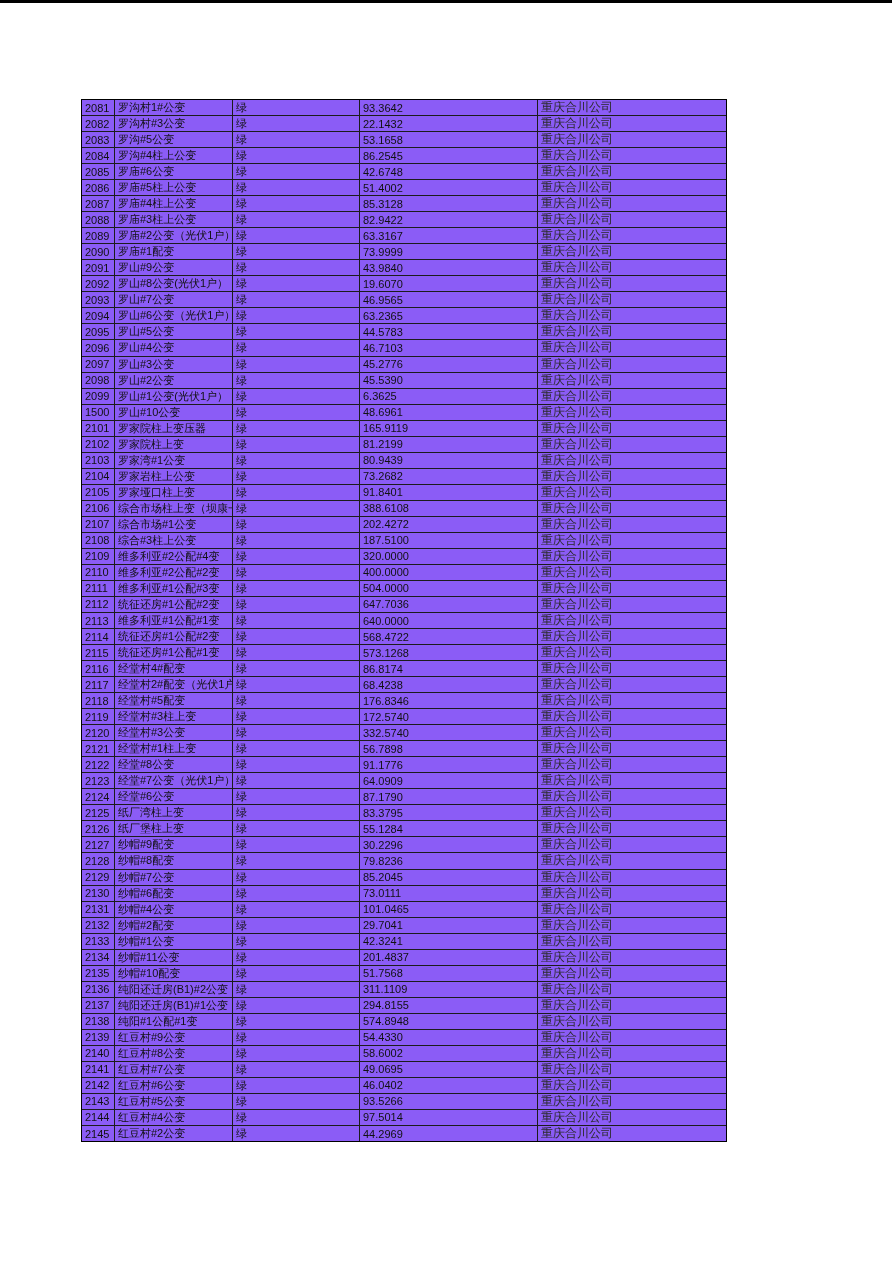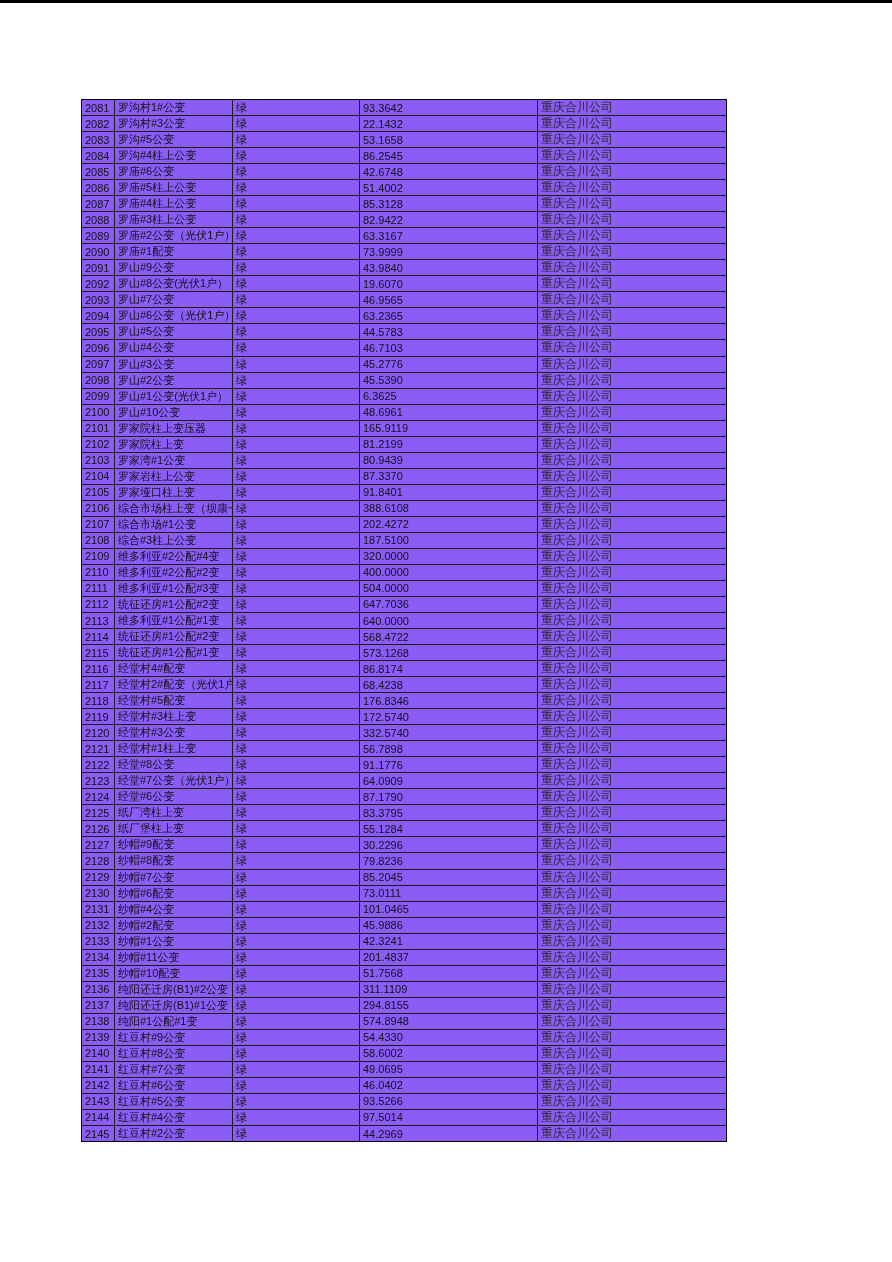--- a/index.html
+++ b/index.html
@@ -201,21 +201,21 @@
       <div class="cell c-company">重庆合川公司</div>
     </div>
     <div class="row">
       <div class="cell c-id">2099</div>
       <div class="cell c-name">罗山#1公变(光伏1户）</div>
       <div class="cell c-status">绿</div>
       <div class="cell c-value">6.3625</div>
       <div class="cell c-company">重庆合川公司</div>
     </div>
     <div class="row">
-      <div class="cell c-id">2100</div>
+      <div class="cell c-id">1500</div>
       <div class="cell c-name">罗山#10公变</div>
       <div class="cell c-status">绿</div>
       <div class="cell c-value">48.6961</div>
       <div class="cell c-company">重庆合川公司</div>
     </div>
     <div class="row">
       <div class="cell c-id">2101</div>
       <div class="cell c-name">罗家院柱上变压器</div>
       <div class="cell c-status">绿</div>
       <div class="cell c-value">165.9119</div>
@@ -232,21 +232,21 @@
       <div class="cell c-id">2103</div>
       <div class="cell c-name">罗家湾#1公变</div>
       <div class="cell c-status">绿</div>
       <div class="cell c-value">80.9439</div>
       <div class="cell c-company">重庆合川公司</div>
     </div>
     <div class="row">
       <div class="cell c-id">2104</div>
       <div class="cell c-name">罗家岩柱上公变</div>
       <div class="cell c-status">绿</div>
-      <div class="cell c-value">87.3370</div>
+      <div class="cell c-value">73.2682</div>
       <div class="cell c-company">重庆合川公司</div>
     </div>
     <div class="row">
       <div class="cell c-id">2105</div>
       <div class="cell c-name">罗家垭口柱上变</div>
       <div class="cell c-status">绿</div>
       <div class="cell c-value">91.8401</div>
       <div class="cell c-company">重庆合川公司</div>
     </div>
     <div class="row">
@@ -428,21 +428,21 @@
       <div class="cell c-id">2131</div>
       <div class="cell c-name">纱帽#4公变</div>
       <div class="cell c-status">绿</div>
       <div class="cell c-value">101.0465</div>
       <div class="cell c-company">重庆合川公司</div>
     </div>
     <div class="row">
       <div class="cell c-id">2132</div>
       <div class="cell c-name">纱帽#2配变</div>
       <div class="cell c-status">绿</div>
-      <div class="cell c-value">45.9886</div>
+      <div class="cell c-value">29.7041</div>
       <div class="cell c-company">重庆合川公司</div>
     </div>
     <div class="row">
       <div class="cell c-id">2133</div>
       <div class="cell c-name">纱帽#1公变</div>
       <div class="cell c-status">绿</div>
       <div class="cell c-value">42.3241</div>
       <div class="cell c-company">重庆合川公司</div>
     </div>
     <div class="row">

